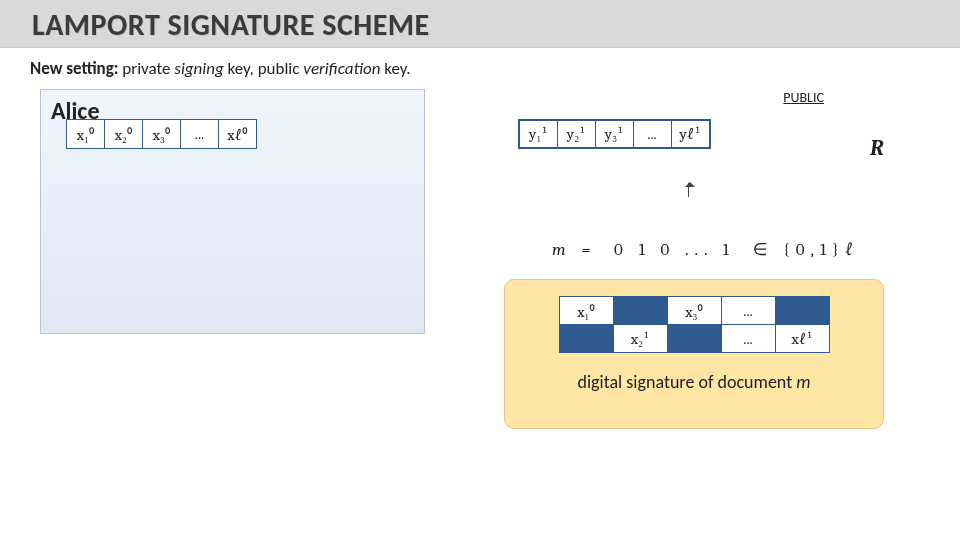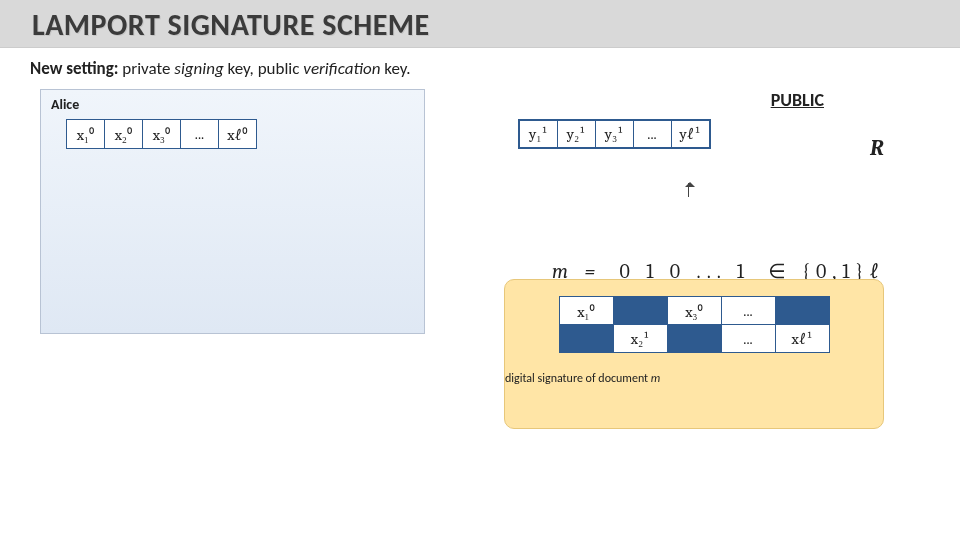--- a/index.html
+++ b/index.html
@@ -5,38 +5,38 @@
   * { box-sizing: border-box; }
   html, body { margin:0; padding:0; width:960px; height:540px; font-family: Calibri, Arial, sans-serif; background:#fff; color:#222; }
   .title-bar { background:#d9d9d9; border-bottom:1px solid #ccc; padding:6px 14px 4px 32px; }
   .title-bar h1 { margin:0; font-size:30px; font-weight:800; letter-spacing:0.5px; color:#3b3b3b; text-shadow:1px 1px 0 #c6c6c6; }
   .setting { padding:10px 46px 4px 30px; font-size:17px; }
   .setting b { font-weight:700; }
   .setting i { font-style:italic; }
   .stage { position:relative; width:100%; height:430px; }
   .alice-box { position:absolute; left:40px; top:6px; width:385px; height:245px;
                background:linear-gradient(#f0f5fb,#dfe8f4); border:1px solid #b8c3d4; }
-  .alice-label { position:absolute; top:6px; left:10px; font-weight:700; font-size:14px; }
-  .public-label { position:absolute; right:136px; top:6px; font-weight:700; font-size:18px; text-decoration:underline; }
+  .alice-label { position:absolute; top:6px; left:10px; font-weight:700; font-size:24px; }
+  .public-label { position:absolute; right:136px; top:6px; font-weight:400; font-size:14px; text-decoration:underline; }
   table.grid { border-collapse:collapse; background:#fff; }
   table.grid td { border:1px solid #2e5a8f; text-align:center; font-family:"Cambria","Times New Roman",serif; font-size:15px; padding:4px 8px; min-width:38px; height:26px; }
   .x-table { position:absolute; left:66px; top:36px; }
   .y-table { position:absolute; left:518px; top:36px; border:2px solid #2e5a8f; }
   .R-sym { position:absolute; left:870px; top:52px; font-family:"Cambria","Times New Roman",serif; font-weight:700; font-style:italic; font-size:22px; }
   .arrow-up { position:absolute; left:688px; top:100px; width:0; height:14px; border-left:1px solid #444; }
   .arrow-up::before { content:""; position:absolute; left:-4px; top:-6px; border:5px solid transparent; border-bottom-color:#444; }
   .verif { position:absolute; left:472px; top:132px; font-size:17px; }
   .verif .R { font-family:"Cambria","Times New Roman",serif; font-weight:700; font-style:italic; font-size:19px; margin-left:6px; }
-  .m-line { position:absolute; left:548px; top:176px; font-family:"Cambria","Times New Roman",serif; font-size:20px; font-style:italic; letter-spacing:1px; }
+  .m-line { position:absolute; left:548px; top:156px; font-family:"Cambria","Times New Roman",serif; font-size:17px; font-style:italic; letter-spacing:1px; }
   .m-line span { font-style:normal; letter-spacing:6px; margin:0 4px; }
   .sig-box { position:absolute; left:504px; top:196px; width:380px; height:150px; background:#ffe5a6; border:1px solid #e7c77a; border-radius:10px; }
   table.sig { border-collapse:collapse; margin:16px auto 0 auto; background:#fff; }
   table.sig td { border:1px solid #2e5a8f; font-family:"Cambria","Times New Roman",serif; font-size:15px; text-align:center; width:54px; height:28px; }
   table.sig td.dark { background:#2e5a8f; }
-  .sig-caption { text-align:left; margin-top:18px; font-size:12px; color:#222; }
+  .sig-caption { text-align:center; margin-top:18px; font-size:18px; color:#222; }
   .sig-caption i { font-style:italic; }
 </style>
 </head>
 <body>
 
 <div class="title-bar">
   <h1>LAMPORT SIGNATURE SCHEME</h1>
 </div>
 
 <div class="setting">

